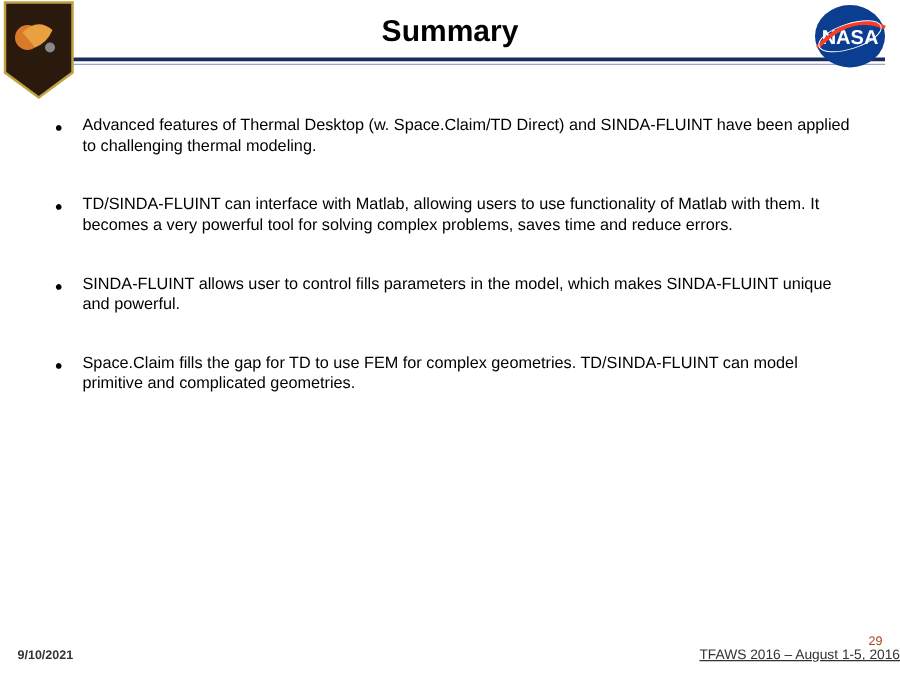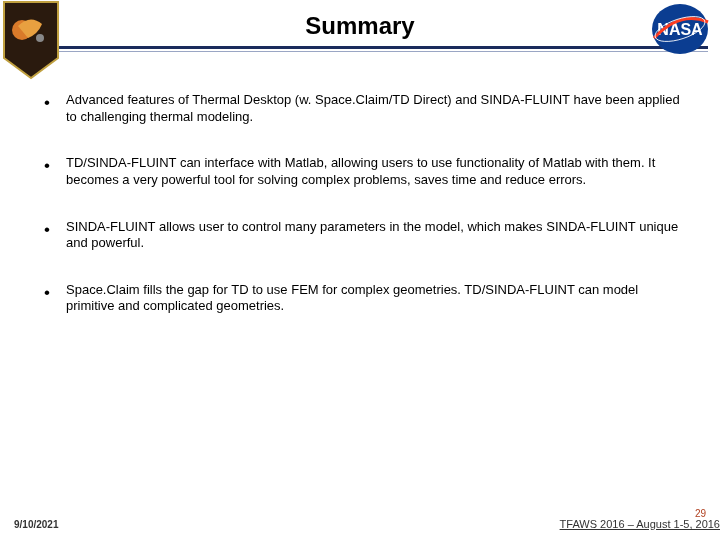--- a/index.html
+++ b/index.html
@@ -129,21 +129,21 @@
   <div class="bullet-item">
     <div class="bullet-mark">•</div>
     <div class="bullet-text">Advanced features of Thermal Desktop (w. Space.Claim/TD Direct) and SINDA-FLUINT have been applied to challenging thermal modeling.</div>
   </div>
   <div class="bullet-item">
     <div class="bullet-mark">•</div>
     <div class="bullet-text">TD/SINDA-FLUINT can interface with Matlab, allowing users to use functionality of Matlab with them. It becomes a very powerful tool for solving complex problems, saves time and reduce errors.</div>
   </div>
   <div class="bullet-item">
     <div class="bullet-mark">•</div>
-    <div class="bullet-text">SINDA-FLUINT allows user to control many parameters in the model, which makes SINDA-FLUINT unique and powerful.</div>
+    <div class="bullet-text">SINDA-FLUINT allows user to control fills parameters in the model, which makes SINDA-FLUINT unique and powerful.</div>
   </div>
   <div class="bullet-item">
     <div class="bullet-mark">•</div>
     <div class="bullet-text">Space.Claim fills the gap for TD to use FEM for complex geometries. TD/SINDA-FLUINT can model primitive and complicated geometries.</div>
   </div>
 </div>
 
 <div class="footer">
   <div class="footer-date">9/10/2021</div>
   <div class="footer-center">TFAWS 2016 – August 1-5, 2016</div>

